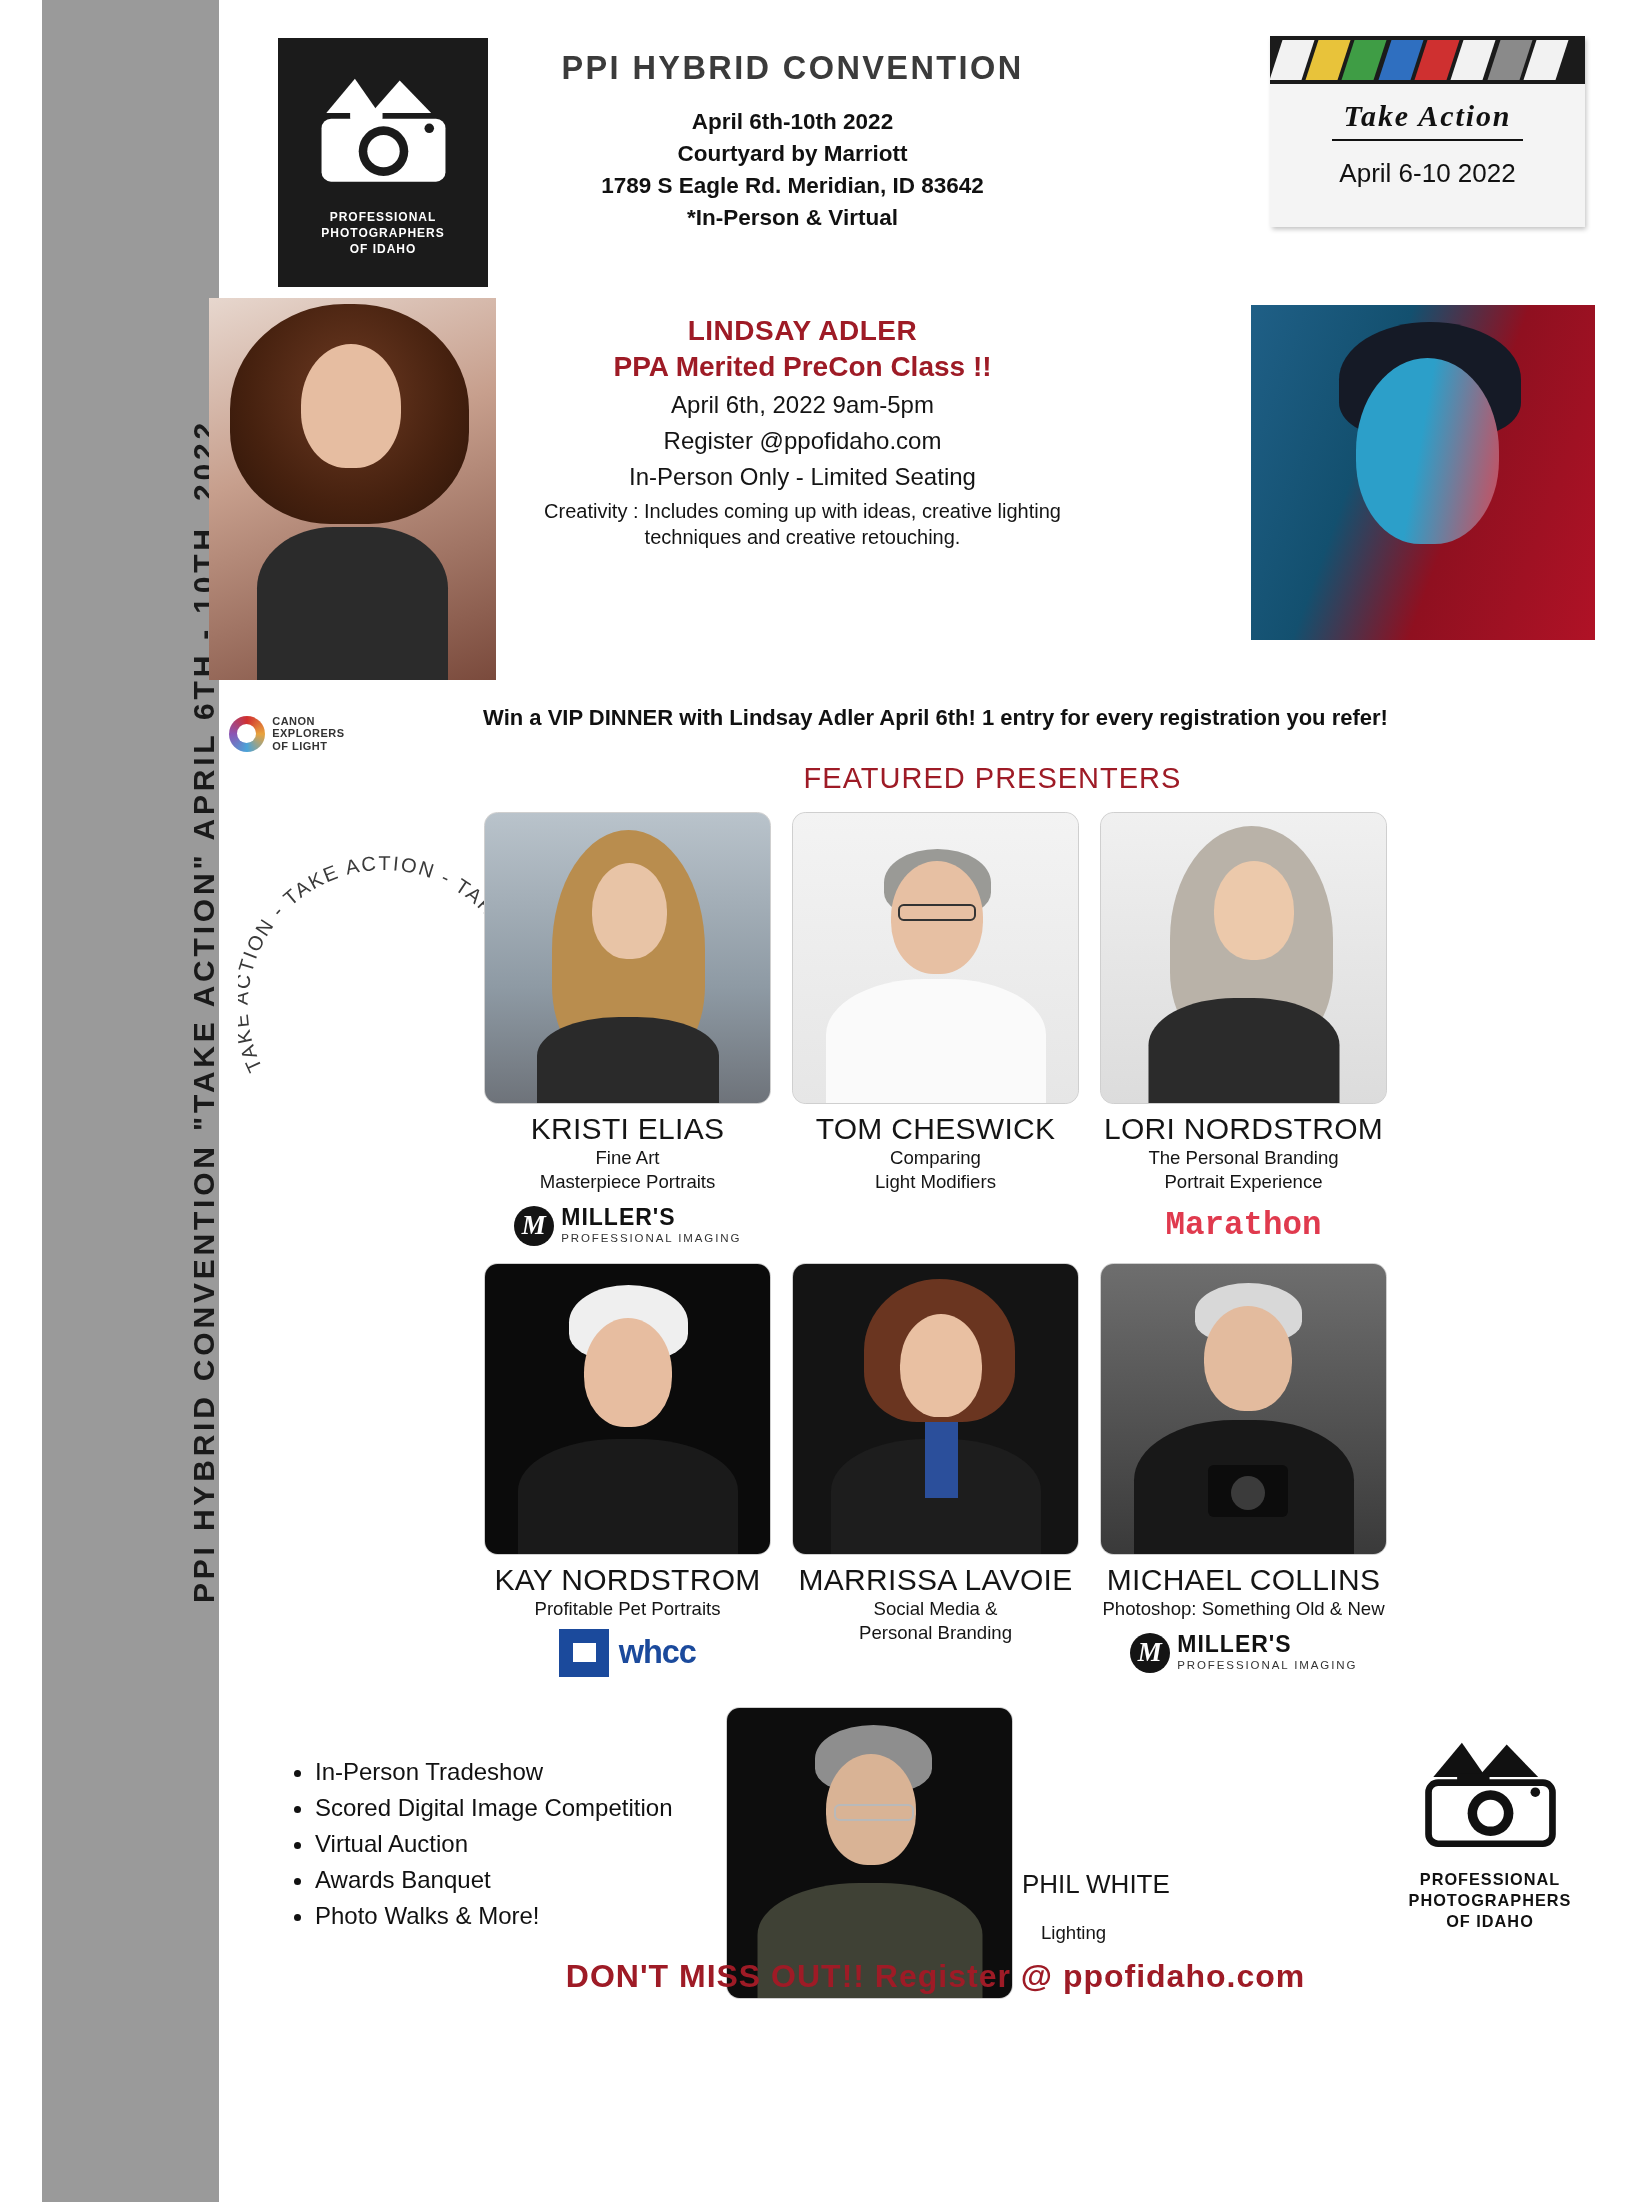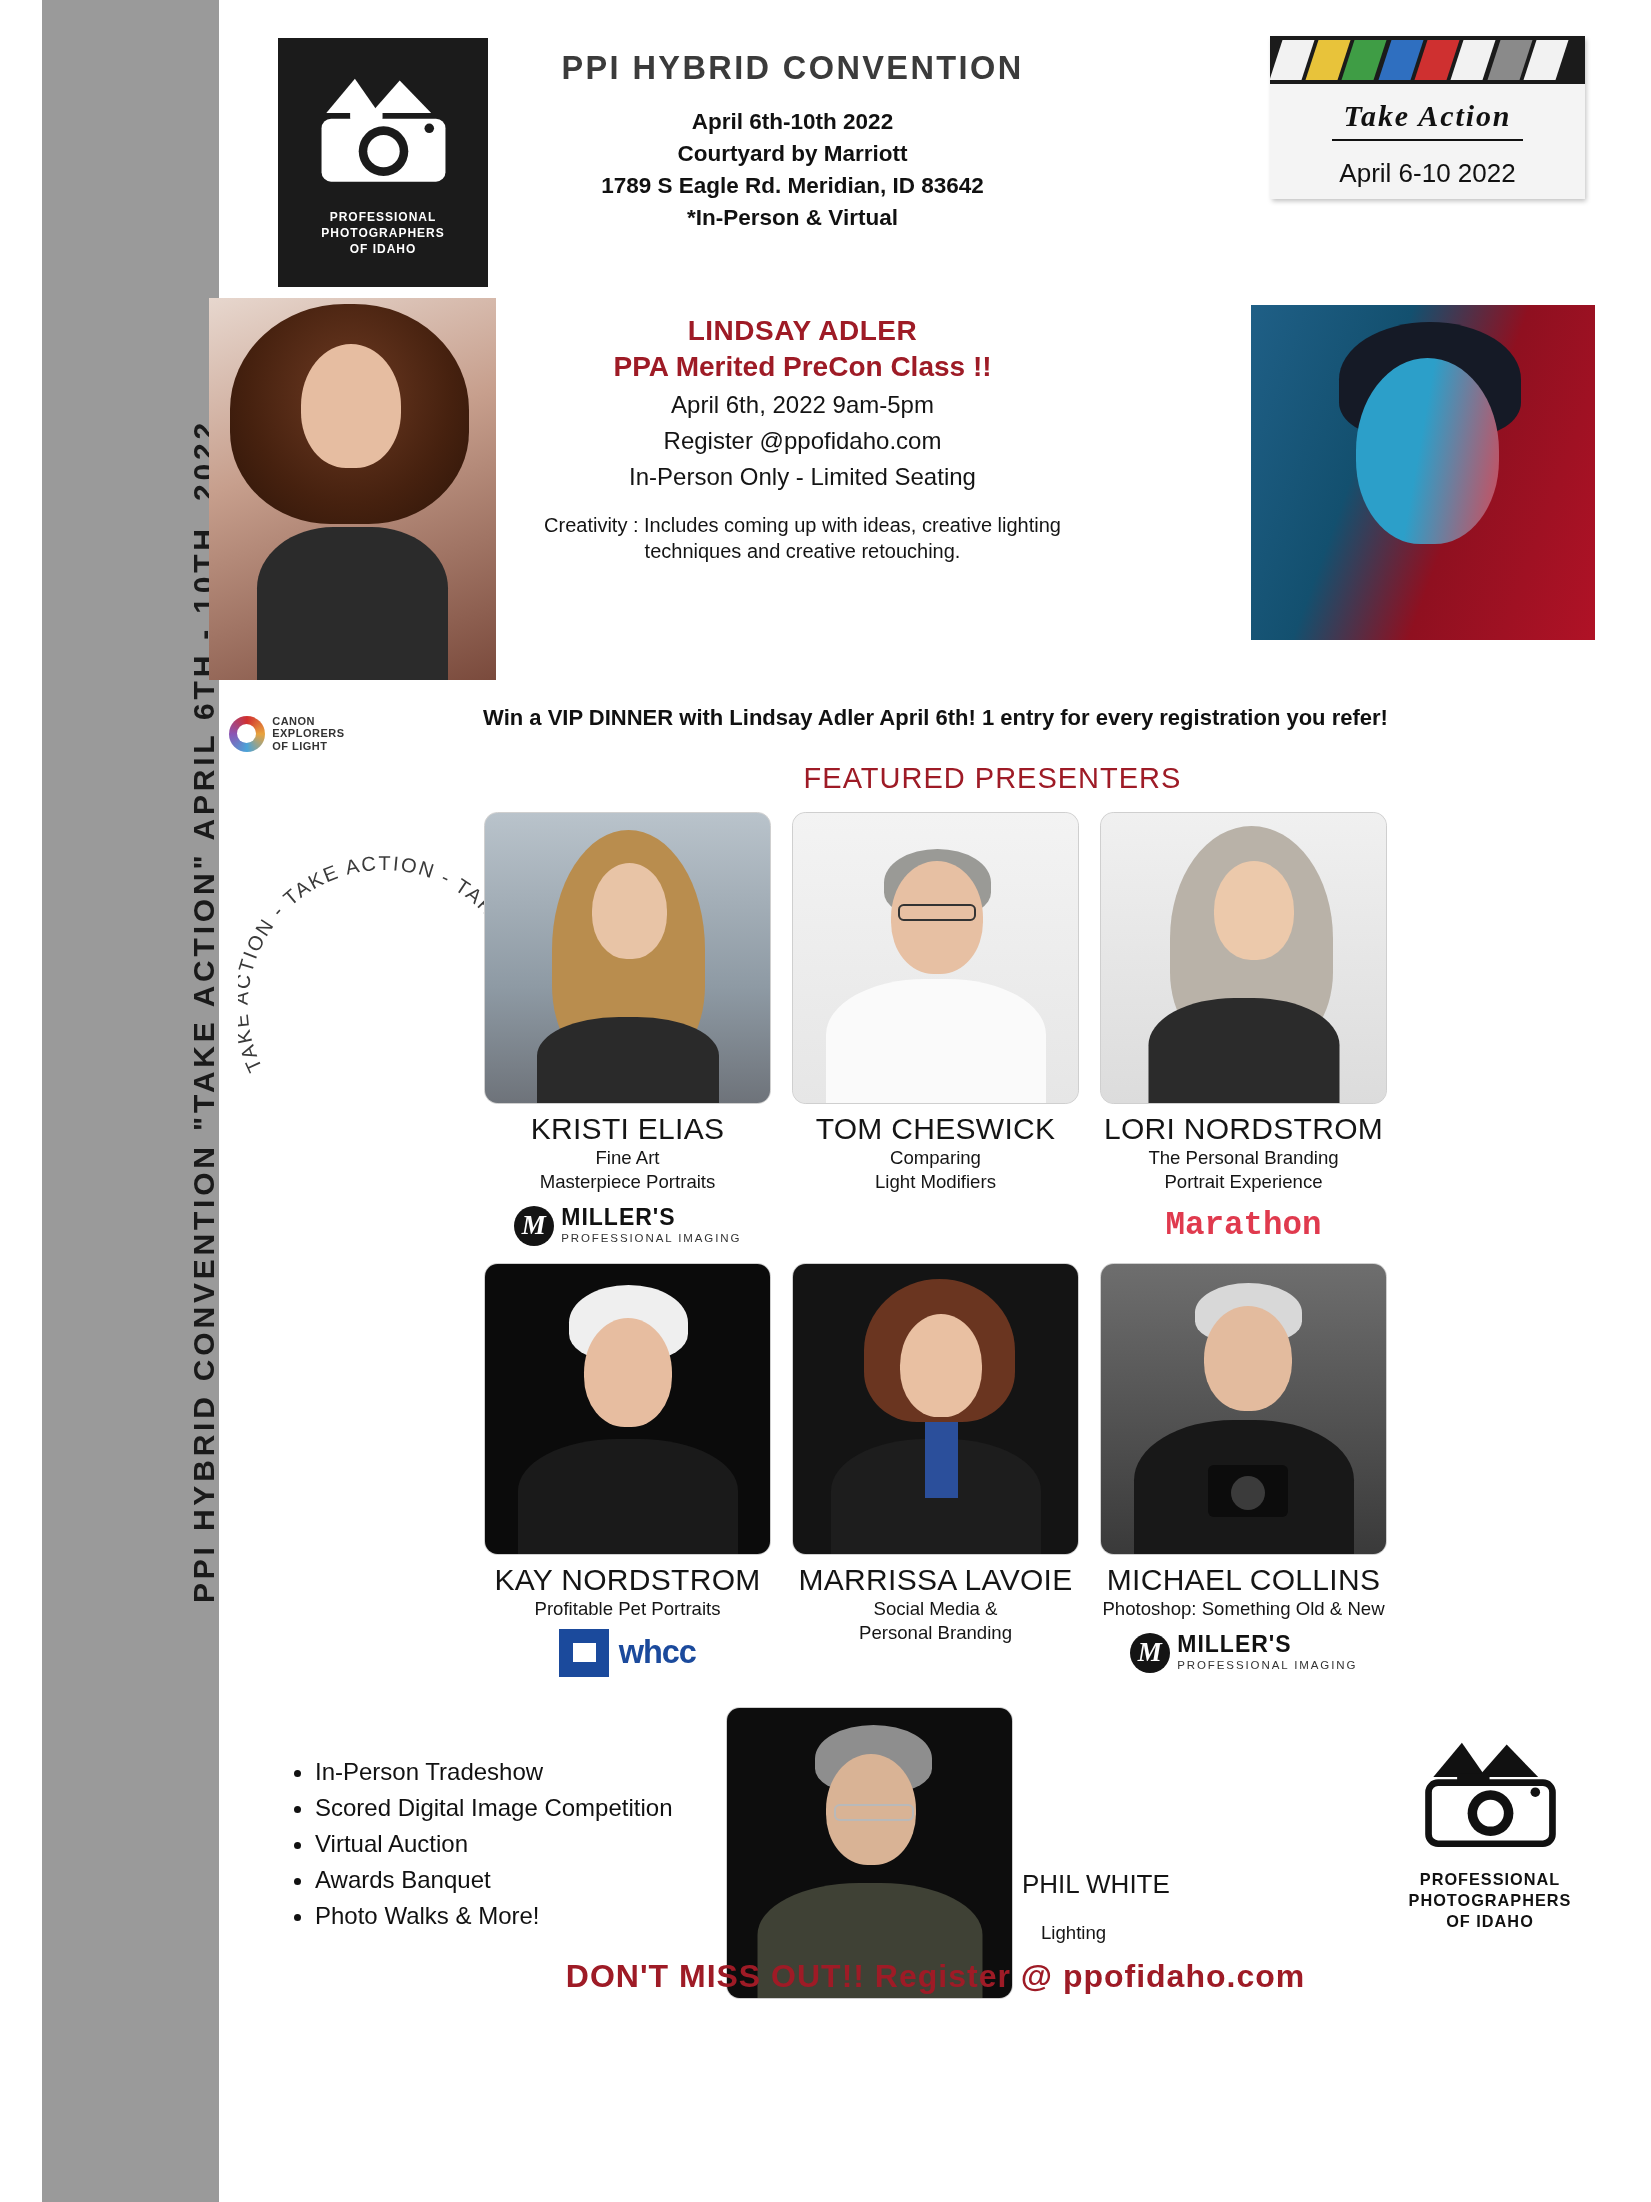--- a/index.html
+++ b/index.html
@@ -53,21 +53,21 @@
   }
   .header-title h1 {
     margin:0; font-size:32.5px; font-weight:700; letter-spacing:2.4px;
     color:#3b3b3b;
   }
   .header-lines {
     margin-top:19px; font-size:22.5px; font-weight:700; color:#111;
     line-height:1.42;
   }
   .clapper {
-    position:absolute; right:67px; top:36px; width:315px; height:163px;
+    position:absolute; right:67px; top:36px; width:315px; height:191px;
     background:#f4f4f4; box-shadow:1.9px 2.9px 4.8px rgba(0,0,0,.25);
   }
   .clapper-top { height:48px; background:#1b1b1b; position:relative; overflow:hidden; }
   .clapper-stripe { position:absolute; top:3.8px; width:32px; height:40px; transform:skewX(-18deg); }
   .clapper-body { text-align:center; padding-top:15.3px; }
   .clapper-body .ta {
     font-family:"Liberation Serif", serif; font-style:italic; font-weight:700;
     font-size:30px; letter-spacing:1.9px; color:#111;
     border-bottom:2.9px solid #111; display:inline-block; padding:0 11.5px 5.7px;
   }
@@ -98,21 +98,21 @@
   .canon-ring { width:36px; height:36px; border-radius:50%;
     background:conic-gradient(#d12f2f,#e8a33d,#4aa3d8,#8a56b5,#d12f2f);
     display:flex; align-items:center; justify-content:center; }
   .canon-ring i { width:19px; height:19px; border-radius:50%; background:#fff; display:block; }
   .canon-txt { font-size:11px; font-weight:700; color:#333; line-height:1.15; letter-spacing:0.5px; }
 
   .adler-text { position:absolute; left:287px; top:0; width:593px; text-align:center; }
   .adler-text .t1 { font-size:28px; font-weight:700; color:#9e1b26; letter-spacing:0.5px; }
   .adler-text .t2 { font-size:28px; font-weight:700; color:#9e1b26; margin-top:3.8px; }
   .adler-text .l { font-size:24px; color:#141414; margin-top:8px; }
-  .adler-text .blurb { font-size:20px; color:#141414; margin-top:21px; line-height:1.3; }
+  .adler-text .blurb { font-size:20px; color:#141414; margin-top:7px; line-height:1.3; }
 
   .adler-img2 {
     position:absolute; right:57px; top:-9.6px; width:344px; height:335px;
     background:linear-gradient(110deg,#1f5f86 0%, #13506f 35%, #8f1020 60%, #b01226 100%);
     position:absolute;
   }
   .adler-img2 .f2 {
     position:absolute; left:105px; top:53px; width:143px; height:186px;
     background:linear-gradient(100deg,#2c9fc9 0%,#2c9fc9 45%,#d24b5a 100%);
     border-radius:50% 50% 45% 45%;

